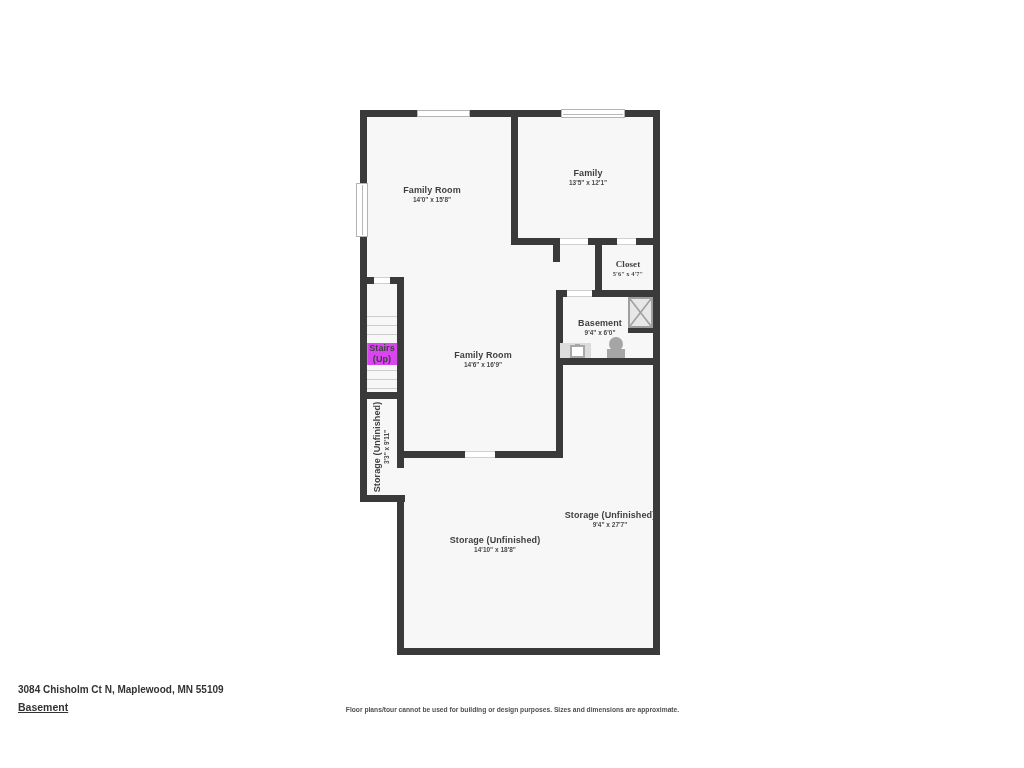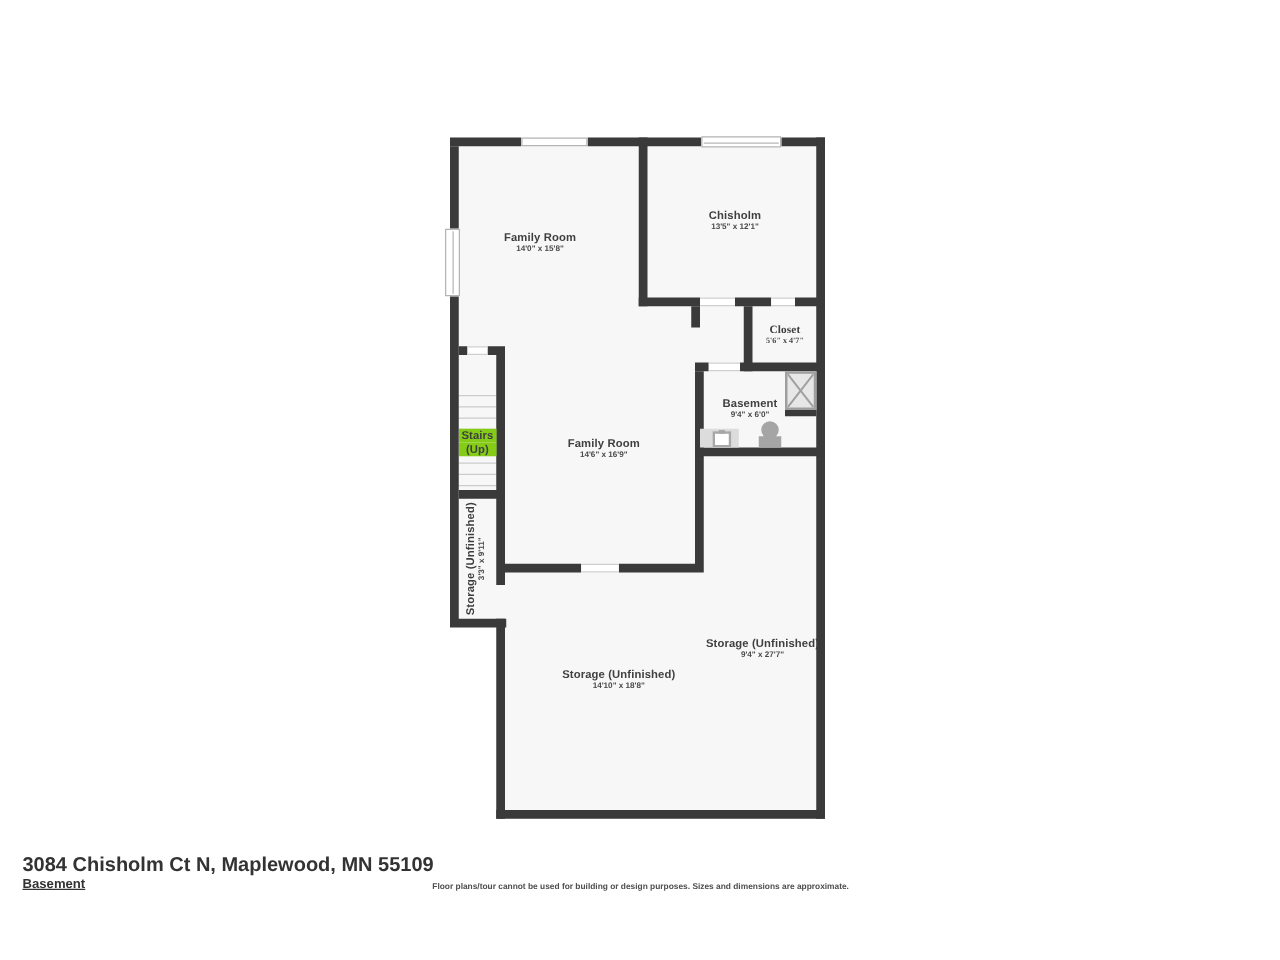--- a/index.html
+++ b/index.html
@@ -9,28 +9,28 @@
   .wall{position:absolute;background:#3a3a3a;z-index:2;}
   .opening{position:absolute;background:#ffffff;border-top:1px solid #cfcfcf;border-bottom:1px solid #cfcfcf;box-sizing:border-box;z-index:3;}
   .window{position:absolute;background:#ffffff;border:1px solid #b4b4b4;box-sizing:border-box;z-index:3;}
   .win-line-h{position:absolute;left:1px;right:1px;top:50%;height:1px;background:#b8b8b8;}
   .win-line-v{position:absolute;top:1px;bottom:1px;left:50%;width:1px;background:#b8b8b8;}
   .tread{position:absolute;left:367px;width:30px;height:1px;background:#cccccc;z-index:1;}
   .room-label{position:absolute;transform:translate(-50%,-50%);text-align:center;white-space:nowrap;z-index:5;color:#3f3f3f;}
   .room-label.rotated{transform:translate(-50%,-50%) rotate(-90deg);}
   .room-name{font-size:9px;font-weight:bold;line-height:11px;letter-spacing:0.1px;}
   .room-dims{font-size:6.5px;font-weight:bold;line-height:8px;color:#4a4a4a;}
-  .stairs-label{background:#84cc16;padding:0 2px;}
+  .stairs-label{background:#d946ef;padding:0 2px;}
   .shower{position:absolute;left:628px;top:297px;width:25px;height:31px;background:#e7e7e7;border:2px solid #9f9f9f;box-sizing:border-box;z-index:3;}
   .vanity{position:absolute;left:560px;top:343px;width:31px;height:15px;background:#dcdcdc;z-index:3;}
   .sink{position:absolute;left:570px;top:345px;width:15px;height:13px;background:#ffffff;border:2px solid #a8a8a8;box-sizing:border-box;z-index:4;}
   .faucet{position:absolute;left:575px;top:344px;width:5px;height:3px;background:#a8a8a8;z-index:4;}
   .toilet-bowl{position:absolute;left:609px;top:337px;width:14px;height:14px;border-radius:50%;background:#a5a5a5;z-index:3;}
   .toilet-tank{position:absolute;left:607px;top:349px;width:18px;height:9px;background:#a5a5a5;z-index:3;}
-  .footer-address{position:absolute;left:18px;top:684px;font-size:16px;font-weight:bold;color:#333333;z-index:5;}
+  .footer-address{position:absolute;left:18px;top:684px;font-size:10px;font-weight:bold;color:#333333;z-index:5;}
   .footer-floor{position:absolute;left:18px;top:701px;font-size:10.5px;font-weight:bold;color:#333333;z-index:5;text-decoration:underline;}
   .disclaimer{position:absolute;left:340px;top:706px;width:345px;text-align:center;font-size:6.7px;font-weight:bold;color:#4f4f4f;z-index:5;}
 </style>
 </head>
 <body>
 
 <div class="screen">
 
   <div class="fill" style="left:360px;top:110px;width:300px;height:390px;"></div>
   <div class="fill" style="left:398px;top:497px;width:262px;height:158px;"></div>
@@ -97,21 +97,21 @@
   <div class="sink"></div>
   <div class="faucet"></div>
   <div class="toilet-bowl"></div>
   <div class="toilet-tank"></div>
 
   <div class="room-label" style="left:432px;top:194px;">
     <div class="room-name">Family Room</div>
     <div class="room-dims">14'0" x 15'8"</div>
   </div>
   <div class="room-label" style="left:588px;top:177px;">
-    <div class="room-name">Chisholm</div>
+    <div class="room-name">Family</div>
     <div class="room-dims">13'5" x 12'1"</div>
   </div>
   <div class="room-label" style="left:628px;top:268px;font-family:Liberation Serif, serif;">
     <div class="room-name">Closet</div>
     <div class="room-dims">5'6" x 4'7"</div>
   </div>
   <div class="room-label" style="left:600px;top:327px;">
     <div class="room-name">Basement</div>
     <div class="room-dims">9'4" x 6'0"</div>
   </div>

